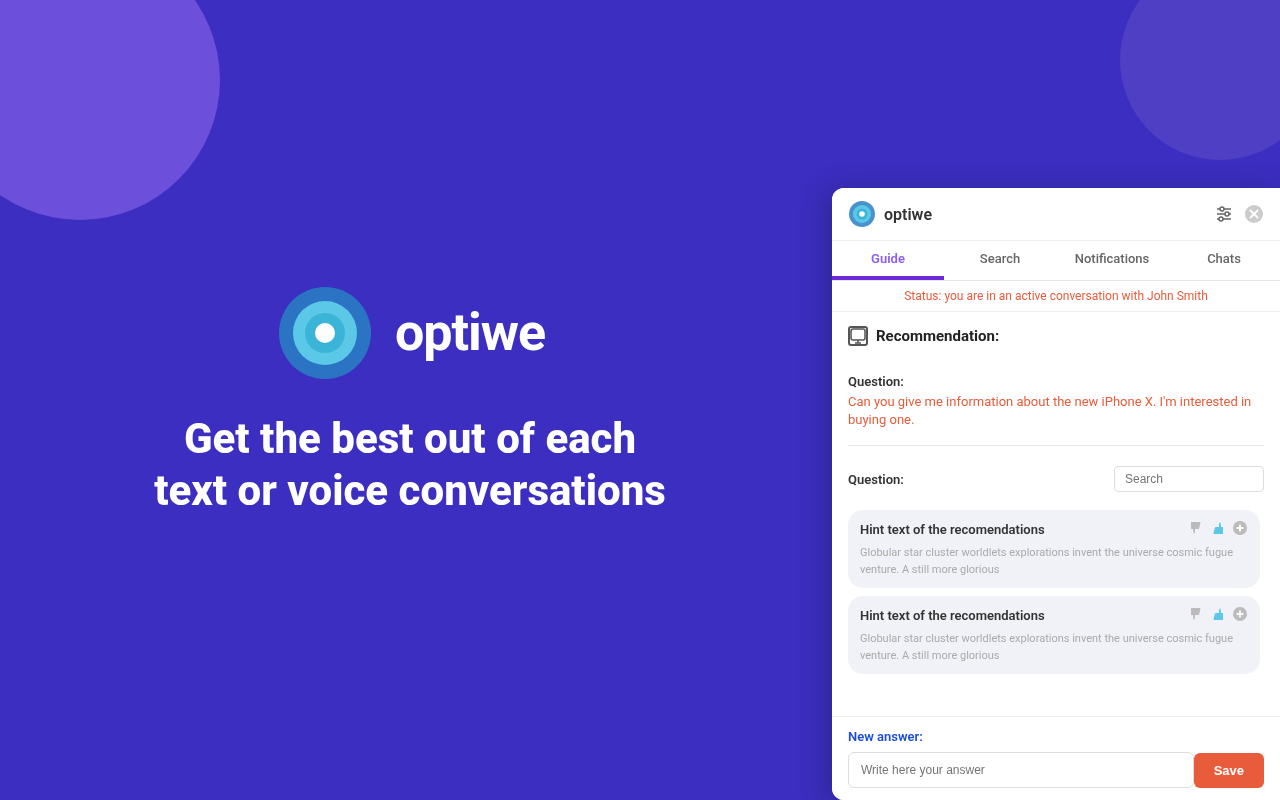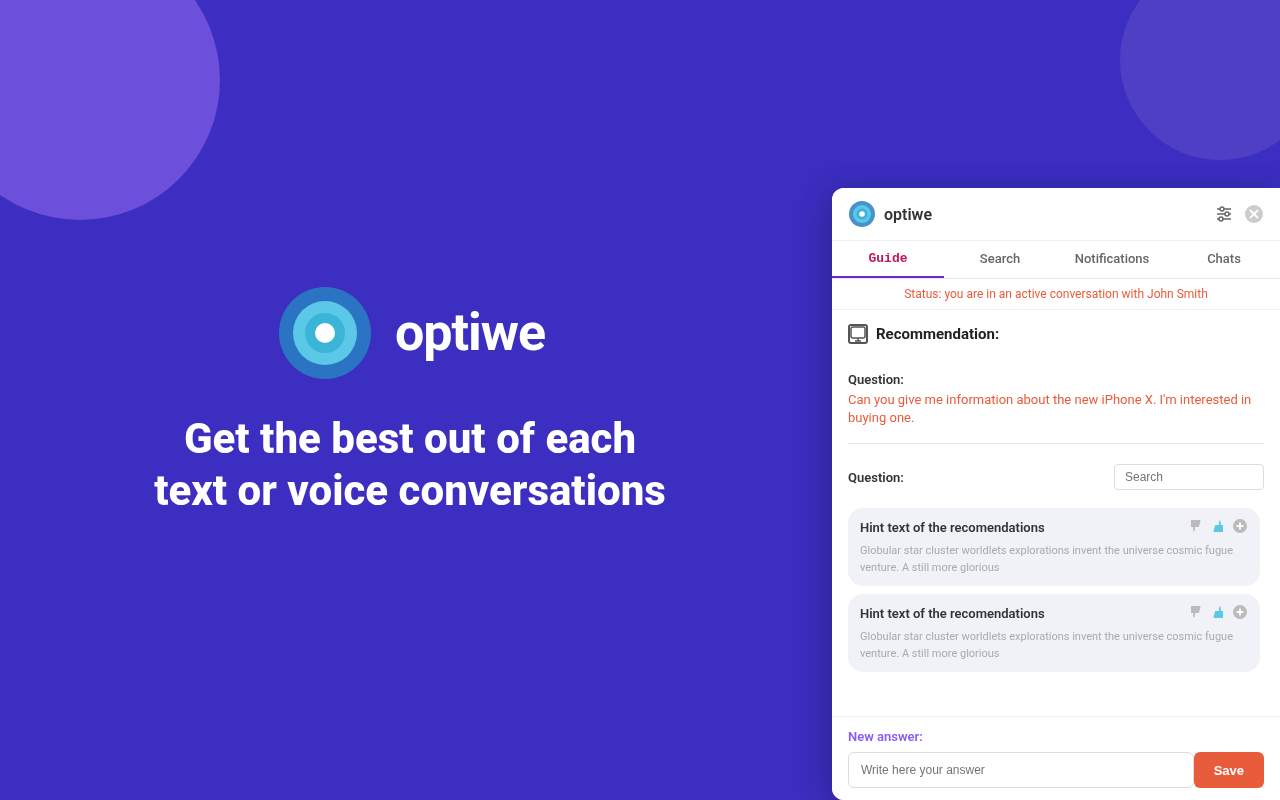--- a/index.html
+++ b/index.html
@@ -140,24 +140,23 @@
       flex: 1;
       text-align: center;
       padding: 10px 6px;
       font-size: 13px;
       font-weight: 500;
       color: #666;
       cursor: pointer;
       border-bottom: 2px solid transparent;
     }
     .widget-tab.active {
-      color: #be185d;
-      border-bottom: 2px solid #6d28d9;
-      font-weight: 600;
-      font-family: Liberation Mono, monospace;
+      color: #8b5cf6;
+      border-bottom: 4px solid #6d28d9;
+      font-weight: 600;
     }
 
     
     .widget-status {
       background: white;
       text-align: center;
       padding: 8px 16px;
       font-size: 12px;
       color: #e85c3b;
       border-bottom: 1px solid #eee;
@@ -288,25 +287,26 @@
 
     
     .new-answer-section {
       padding: 12px 16px;
       border-top: 1px solid #eee;
       background: white;
     }
     .new-answer-label {
       font-size: 13px;
       font-weight: 600;
-      color: #8b5cf6;
+      color: #1d4ed8;
       margin-bottom: 8px;
     }
     .new-answer-row {
       display: flex;
+      align-items: center;
     }
     .new-answer-input {
       flex: 1;
       padding: 10px 12px;
       border: 1px solid #ddd;
       border-radius: 6px;
       font-size: 12px;
       color: #999;
       outline: none;
     }

